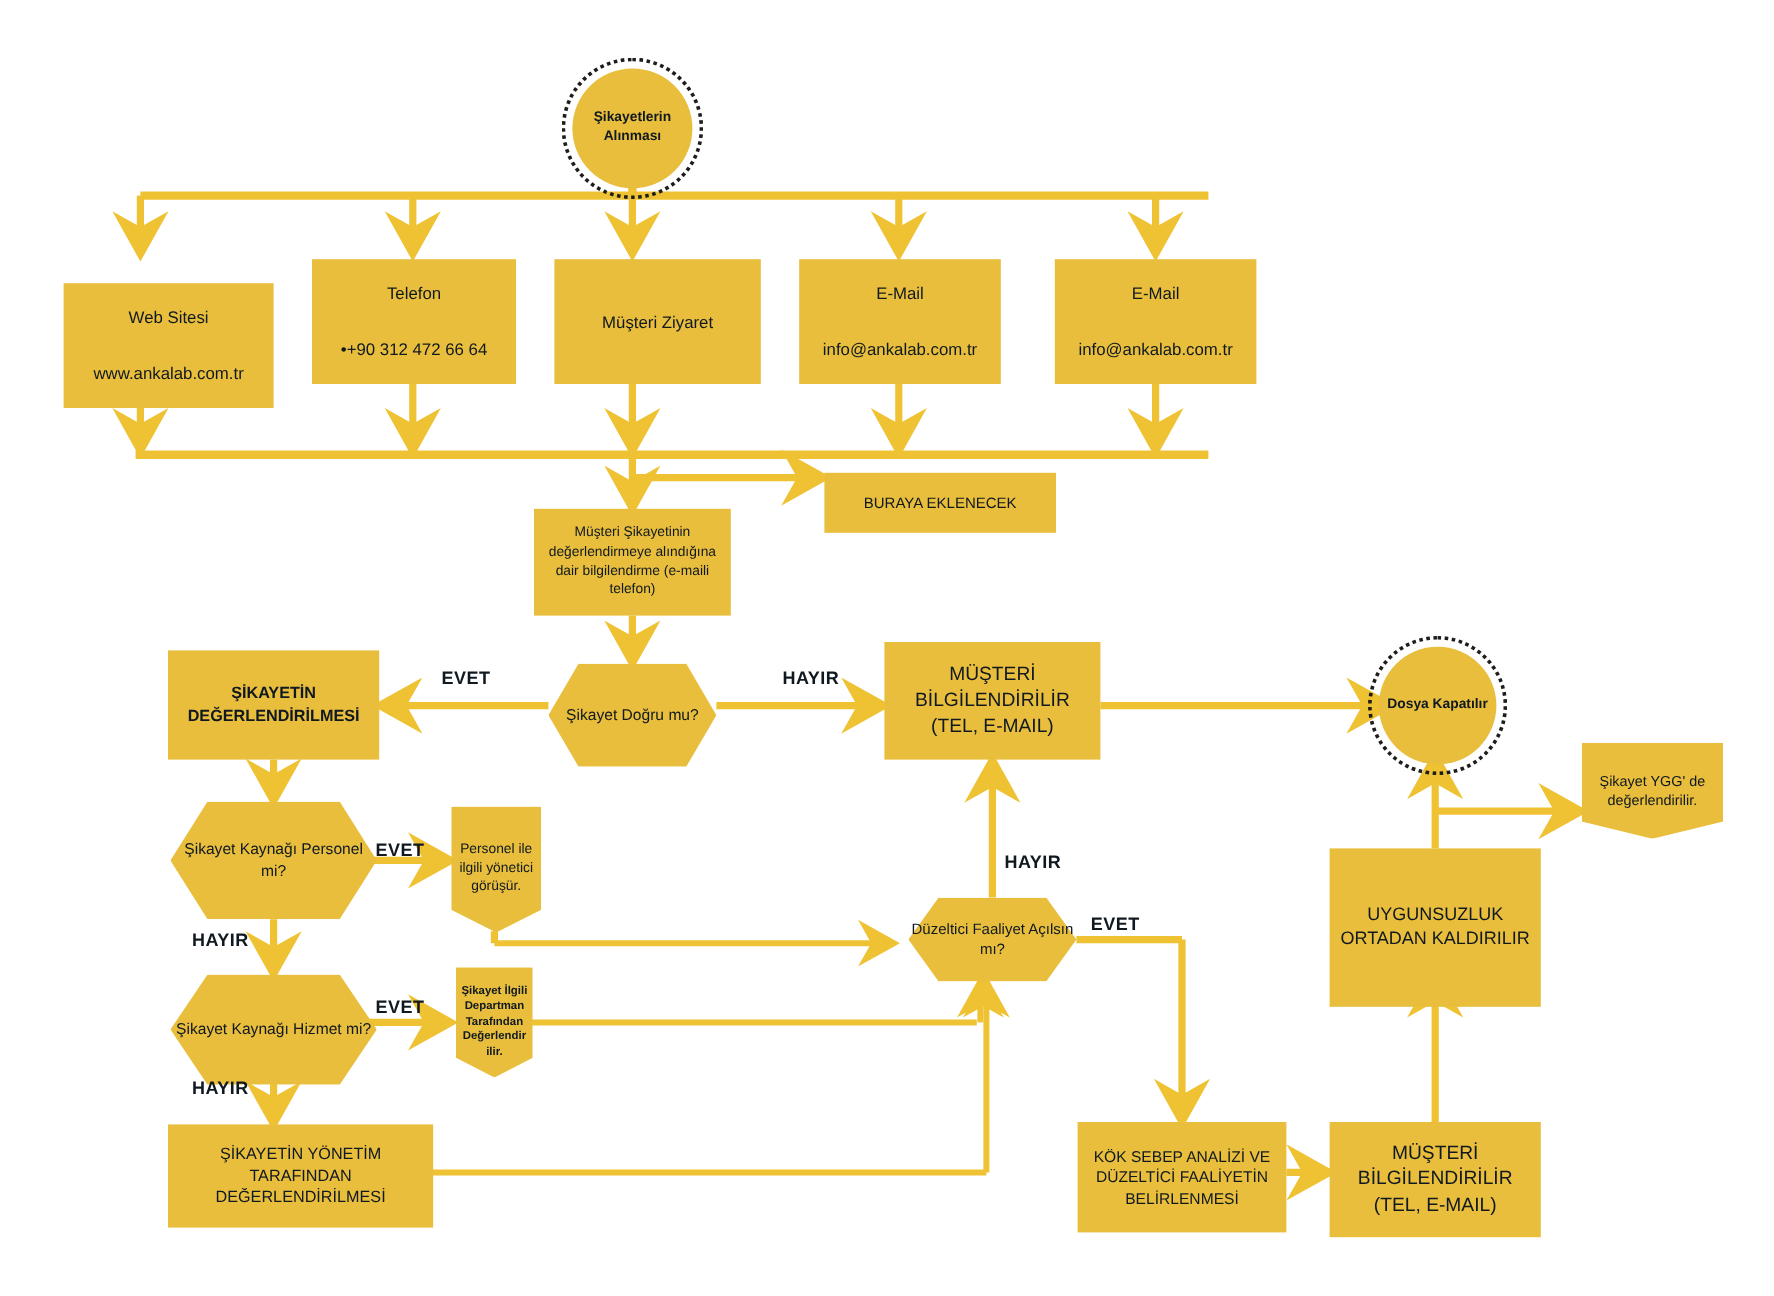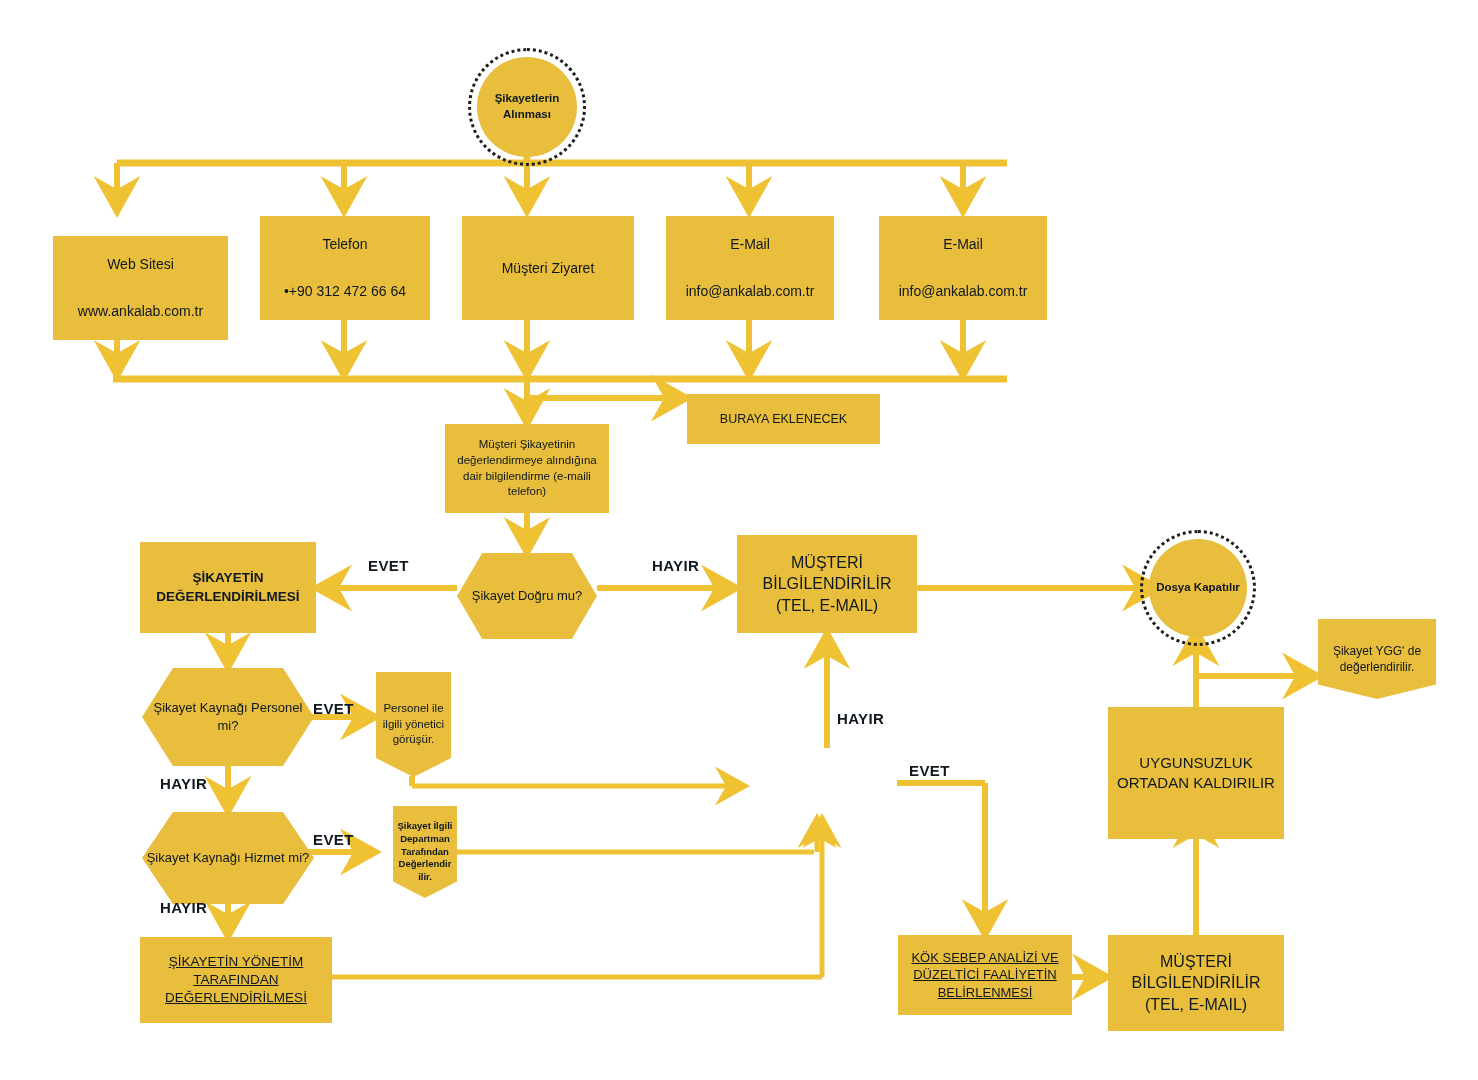--- a/index.html
+++ b/index.html
@@ -179,37 +179,41 @@
     <span class="pentatext txt">Personel ile ilgili yönetici görüşür.</span>
   </div>
 
   <div class="node hex" style="left:142px;top:812px;width:172px;height:92px;font-size:13px;">
     <span class="hexfill"></span>
     <span class="hextext txt">Şikayet Kaynağı Hizmet mi?</span>
   </div>
   <span class="lbl" style="left:313px;top:831px;font-size:15px;">EVET</span>
   <span class="lbl" style="left:160px;top:899px;font-size:15px;">HAYIR</span>
 
-  <div class="node penta" style="left:393px;top:806px;width:64px;height:92px;font-size:9.5px;font-weight:600;">
+  <div class="node penta" style="left:380px;top:806px;width:64px;height:92px;font-size:9.5px;font-weight:600;">
     <span class="pentafill"></span>
     <span class="pentatext txt">Şikayet İlgili Departman Tarafından Değerlendir ilir.</span>
   </div>
 
-  <div class="node rect" style="left:140px;top:937px;width:192px;height:86px;font-size:13.5px;padding:0 5px;text-decoration:underline;">
+  <div class="node rect" style="left:140px;top:937px;width:221px;height:86px;font-size:13.5px;padding:0 5px;">
     <span class="txt">ŞİKAYETİN YÖNETİM TARAFINDAN DEĞERLENDİRİLMESİ</span>
   </div>
 
+  <div class="node hex" style="left:757px;top:748px;width:140px;height:70px;font-size:12.5px;">
+    <span class="hexfill"></span>
+    <span class="hextext txt">Düzeltici Faaliyet Açılsın mı?</span>
+  </div>
   <span class="lbl" style="left:837px;top:710px;font-size:15px;">HAYIR</span>
   <span class="lbl" style="left:909px;top:762px;font-size:15px;">EVET</span>
 
   <div class="node rect" style="left:1108px;top:707px;width:176px;height:132px;font-size:15px;padding:0 5px;">
     <span class="txt">UYGUNSUZLUK ORTADAN KALDIRILIR</span>
   </div>
 
-  <div class="node rect" style="left:898px;top:935px;width:174px;height:80px;font-size:13px;padding:0 5px;text-decoration:underline;">
+  <div class="node rect" style="left:898px;top:935px;width:174px;height:92px;font-size:13px;padding:0 5px;">
     <span class="txt">KÖK SEBEP ANALİZİ VE DÜZELTİCİ FAALİYETİN BELİRLENMESİ</span>
   </div>
 
   <div class="node rect" style="left:1108px;top:935px;width:176px;height:96px;font-size:16px;padding:0 5px;">
     <span class="txt">MÜŞTERİ BİLGİLENDİRİLİR (TEL, E-MAIL)</span>
   </div>
 
 </div>
 
 </body></html>

